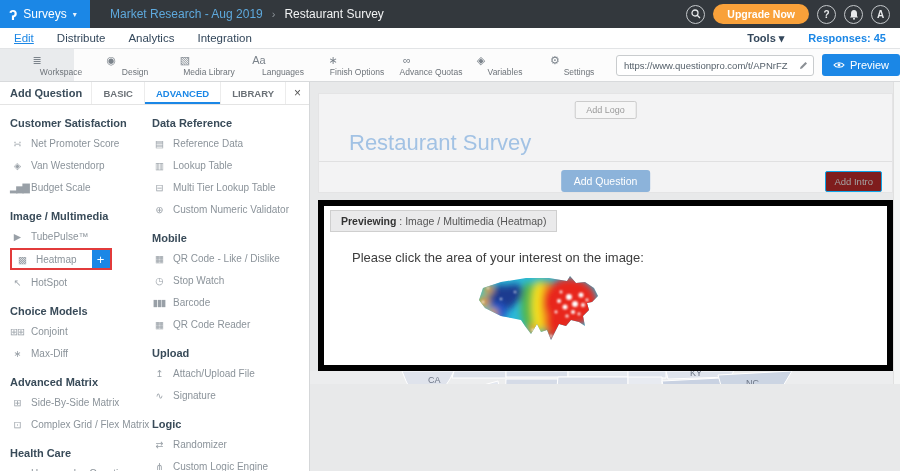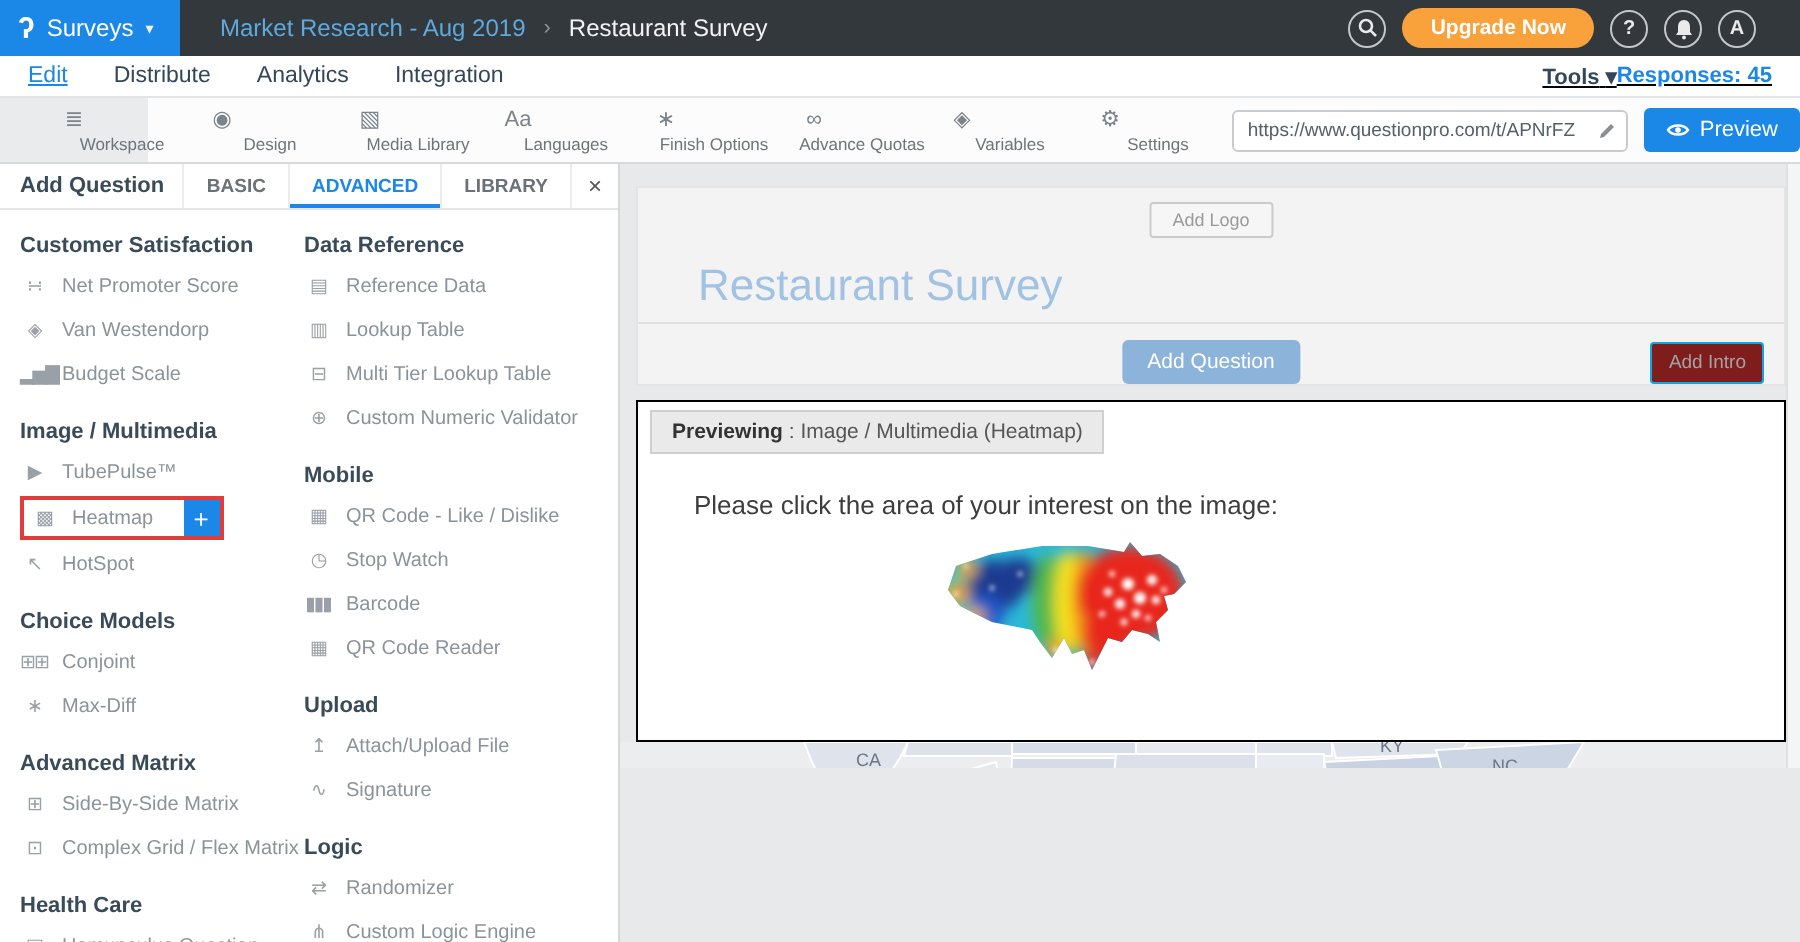--- a/index.html
+++ b/index.html
@@ -11,29 +11,29 @@
   
   .topbar { position:absolute; top:0; left:0; width:900px; height:28px; background:#33383d; display:flex; align-items:center; }
   .logo-block { width:90px; height:28px; background:#1b87e6; display:flex; align-items:center; gap:6px; padding-left:9px; color:#fff; cursor:pointer; }
   .logo-glyph { font-weight:bold; font-size:15px; line-height:15px; }
   .product { font-size:12px; }
   .caret { font-size:8px; opacity:.9; }
   .breadcrumb { margin-left:20px; font-size:12px; display:flex; gap:9px; align-items:center; }
   .crumb-project { color:#5ea9dd; }
   .crumb-sep { color:#8e959b; font-size:11px; }
   .crumb-survey { color:#f2f3f4; }
-  .topbar-right { margin-left:auto; display:flex; align-items:center; gap:8px; padding-right:22px; }
+  .topbar-right { margin-left:auto; display:flex; align-items:center; gap:8px; padding-right:10px; }
   .circle-btn { width:19px; height:19px; border:1px solid #c3c7ca; border-radius:50%; display:flex; align-items:center; justify-content:center; color:#e8eaec; font-size:10px; font-weight:bold; cursor:pointer; }
   .upgrade { background:#f9a13a; color:#fff; font-size:10.5px; font-weight:bold; border:none; border-radius:11px; padding:4px 14px; cursor:pointer; }
   
   .nav2 { position:absolute; top:28px; left:0; width:900px; height:21px; background:#fff; border-bottom:1px solid #e2e4e6; display:flex; align-items:center; font-size:11.5px; }
   .nav-link { margin-left:23px; color:#33475b; cursor:pointer; }
   .nav-link:first-child { margin-left:14px; }
   .nav-link.active { color:#1b87e6; text-decoration:underline; }
-  .nav-right { margin-left:auto; display:flex; padding-right:14px; font-size:11px;text-decoration:underline; }
+  .nav-right { margin-left:auto; display:flex; gap:24px; padding-right:14px; font-size:11px; }
   .tools { color:#33475b; font-weight:bold; cursor:pointer; }
   .responses { color:#1b87e6; font-weight:bold; cursor:pointer; }
   
   .toolbar { position:absolute; top:49px; left:0; width:900px; height:33px; background:#fcfcfc; border-bottom:1px solid #d8dadc; display:flex; align-items:stretch; }
   .tool-item { width:74px; display:flex; flex-direction:column; align-items:center; justify-content:center; gap:1px; color:#7b838b; cursor:pointer; }
   .tool-item .tglyph { font-size:11px; line-height:12px; }
   .tool-item .tlabel { font-size:8.5px; color:#6e747a; white-space:nowrap;margin-left:48px; }
   .tool-item.active { background:#e9ebed; }
   .toolbar-right { margin-left:auto; display:flex; align-items:center; gap:8px; }
   .url-box { width:198px; height:21px; border:1px solid #c9ccce; border-radius:3px; background:#fff; display:flex; align-items:center; padding:0 5px; }
@@ -56,21 +56,21 @@
   .plus-btn { width:18px; height:18px; background:#1b87e6; color:#fff; font-size:13px; display:flex; align-items:center; justify-content:center; margin-left:8px; cursor:pointer; }
   
   .main { position:absolute; left:310px; top:82px; width:590px; height:302px; background:#e8e9ea; overflow:hidden; }
   .right-strip { position:absolute; left:583px; top:0; width:7px; height:389px; background:#f4f5f5; border-left:1px solid #e0e0e0; z-index:5; }
   .survey-card { position:absolute; left:8px; top:11px; width:575px; height:100px; background:#f3f3f4; border:1px solid #e4e4e5; }
   .add-logo { position:absolute; left:50%; transform:translateX(-50%); top:7px; border:1px solid #cbcbcb; background:#f6f6f6; color:#9a9a9a; font-size:9px; padding:3px 11px; border-radius:2px; cursor:pointer; }
   .survey-title { position:absolute; left:30px; top:36px; font-size:22px; color:#a2c2e4; }
   .survey-divider { position:absolute; left:0; right:0; top:67px; border-top:1px solid #e0e0e1; }
   .add-question-btn { position:absolute; left:50%; transform:translateX(-50%); top:76px; background:#8cb3da; color:#fff; font-size:10.5px; border:none; border-radius:3px; padding:5px 13px; cursor:pointer; }
   .add-intro-btn { position:absolute; right:10px; top:77px; background:#7f1d1d; border:1px solid #0ea5e9; color:#a3a3a3; font-size:9.5px; border-radius:2px; padding:4px 8px; cursor:pointer; }
-  .preview-card { position:absolute; left:8px; top:118px; width:575px; height:171px; background:#fff; border:1px solid #000000; z-index:2; }
+  .preview-card { position:absolute; left:8px; top:118px; width:575px; height:171px; background:#fff; border:6px solid #000000; z-index:2; }
   .preview-tab { position:absolute; left:6px; top:4px; background:#eaeaeb; border:1px solid #cfcfcf; font-size:10.5px; color:#555; padding:4px 10px; }
   .preview-tab b { color:#333; }
   .preview-question { position:absolute; left:28px; top:44px; font-size:13px; color:#3d3d3d; }
   .heatmap-wrap { position:absolute; left:147px; top:66px; cursor:crosshair; }
   .map-strip { position:absolute; left:0; top:289px; width:590px; height:100px; z-index:1; }
   .map-strip svg { display:block; }
   .state-label { font-size:9px; fill:#6e7787; font-family:"Liberation Sans",sans-serif; }
   .state-label.big { font-size:11px; fill:#5d6675; }
 </style>
 </head>

